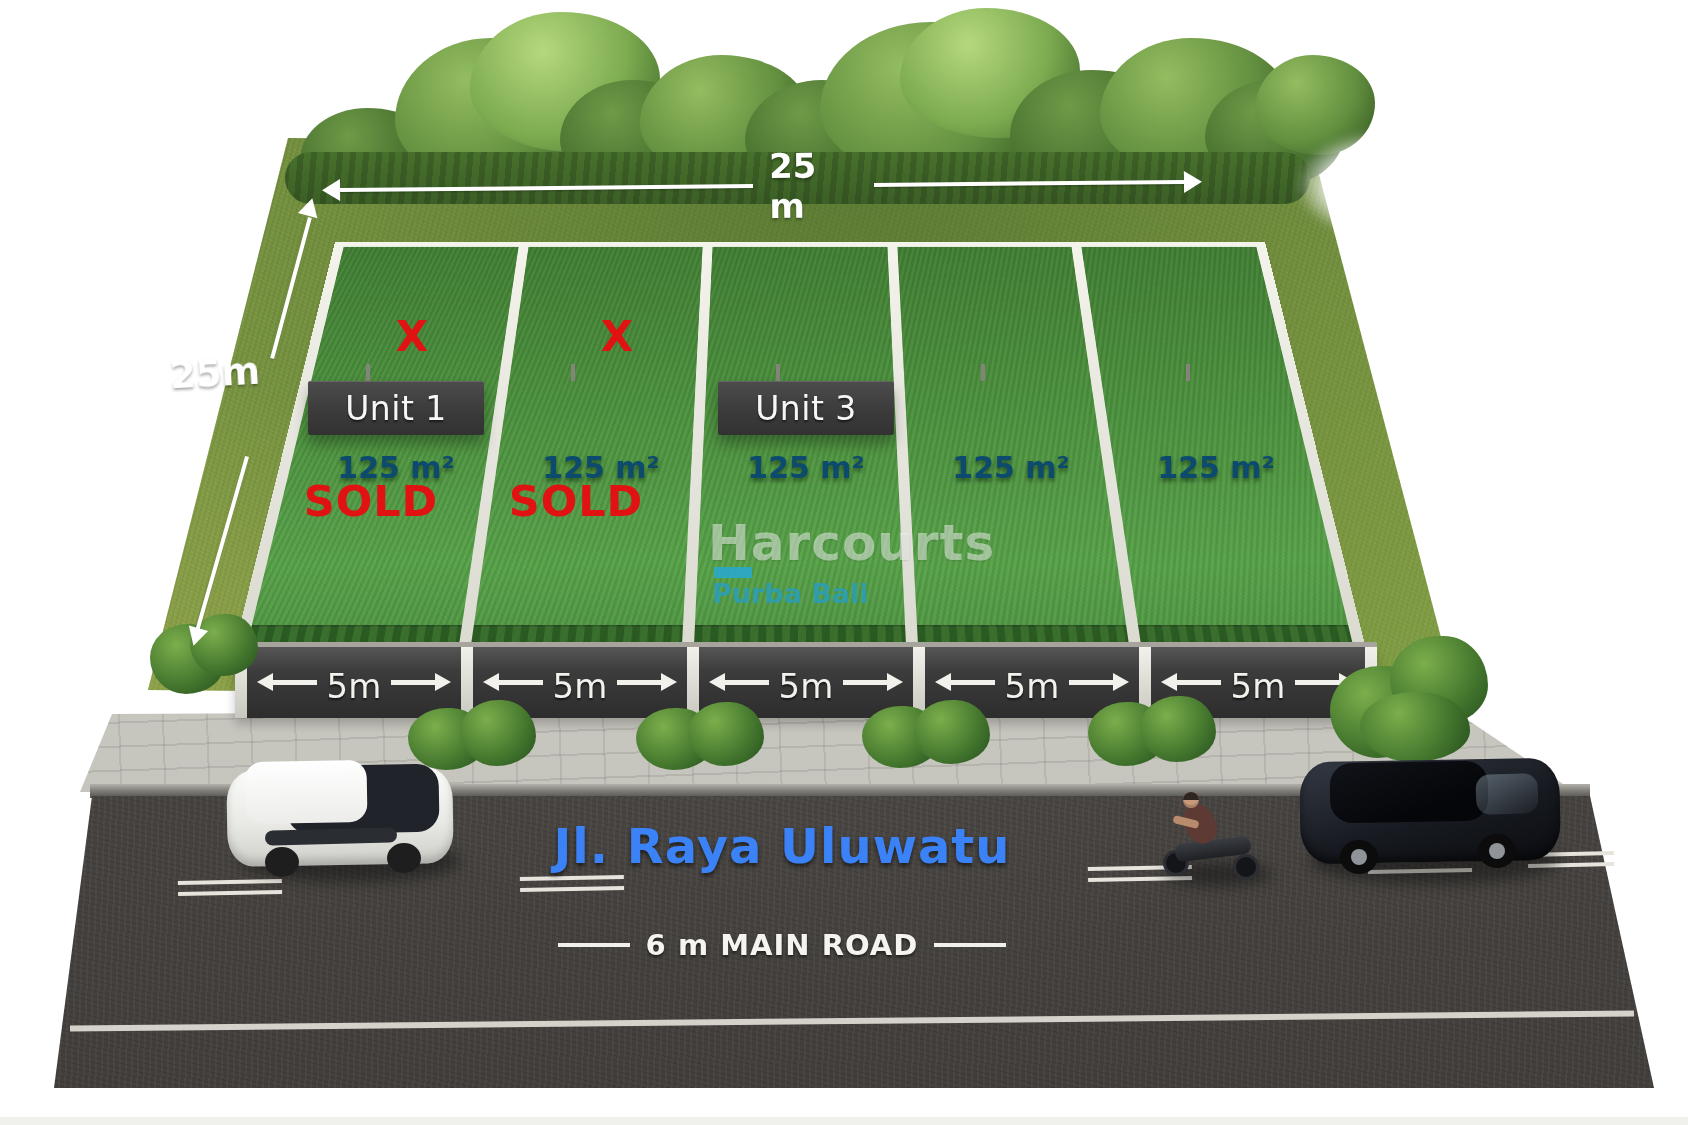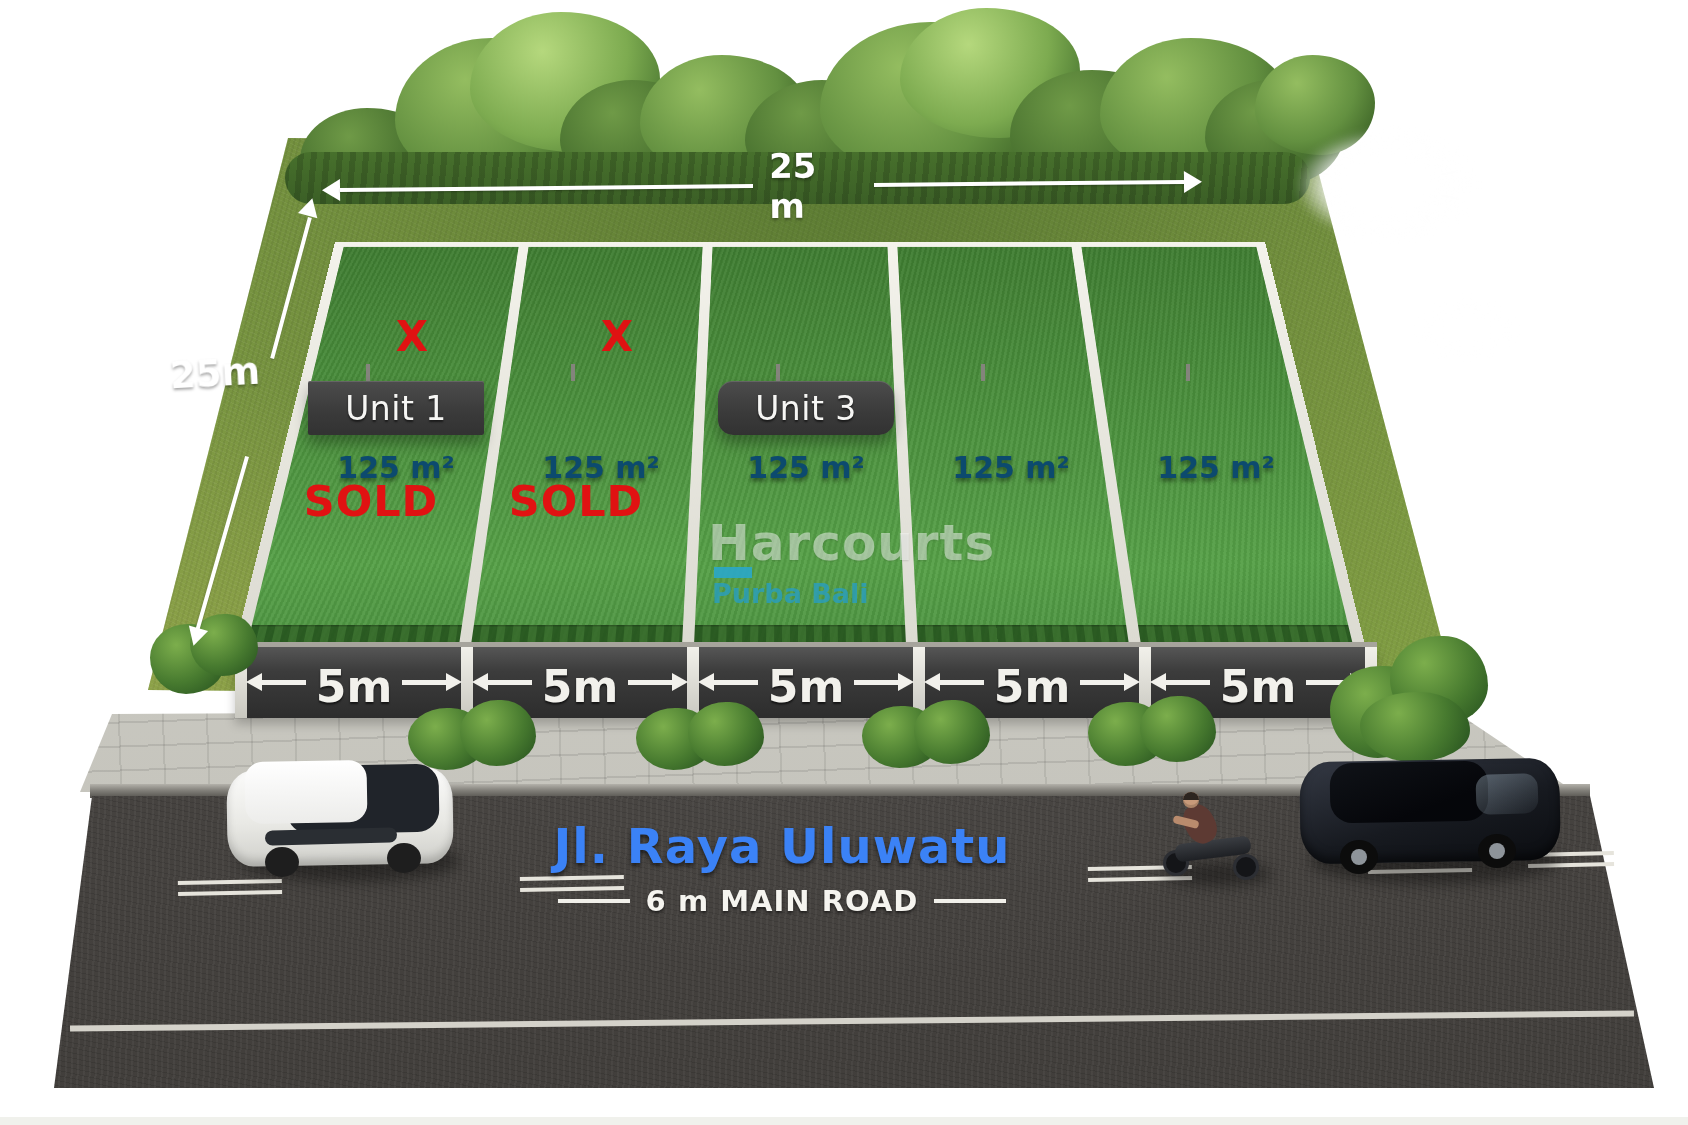--- a/index.html
+++ b/index.html
@@ -74,21 +74,21 @@
   .wallband{
     position:absolute; left:235px; top:646px; width:1142px; height:72px;
     display:flex; z-index:8; box-shadow:0 6px 10px rgba(0,0,0,.22);
   }
   .wallband::before{ content:""; position:absolute; left:0; right:0; top:-4px; height:5px; background:#a6a49c; }
   .post{ width:12px; background:linear-gradient(180deg,#f2f1eb,#c9c8c0); }
   .wseg{
     flex:1; display:flex; align-items:center; justify-content:center; gap:10px;
     background:linear-gradient(180deg,#575757 0%, #3c3c3c 35%, #2d2d2d 100%);
   }
-  .wseg .lbl{ color:#f2f1ec; font-size:44px; font-weight:bold; text-shadow:0 2px 2px rgba(0,0,0,.6);margin-top:8px; }
+  .wseg .lbl{ color:#f2f1ec; font-size:34px; font-weight:normal; text-shadow:0 2px 2px rgba(0,0,0,.6);margin-top:8px; }
   .arr{ position:relative; width:44px; height:5px; background:#f2f1ec; }
   .arr.l::before{ content:""; position:absolute; left:-16px; top:-7px;
     border:9px solid transparent; border-right:16px solid #f2f1ec; border-left:none; }
   .arr.r::before{ content:""; position:absolute; right:-16px; top:-7px;
     border:9px solid transparent; border-left:16px solid #f2f1ec; border-right:none; }
   
   .sidewalk{
     position:absolute; left:0; top:0; width:1688px; height:1125px;
     clip-path:polygon(112px 714px, 1450px 708px, 1572px 790px, 80px 792px);
     background-image:
@@ -122,21 +122,21 @@
   .dg4{ left:1368px; top:858px; }
   .dg5{ left:1528px; top:852px; width:86px; }
   .edgeline{ position:absolute; left:70px; top:1018px; width:1564px; height:6px;
     background:#dcdad2; transform:rotate(-0.55deg); opacity:.95; z-index:11; }
   .roadname{
     position:absolute; left:432px; top:818px; width:700px; text-align:center;
     color:#3b82f6; font-size:48px; font-weight:bold; letter-spacing:1px;
     text-shadow:0 3px 4px rgba(0,0,0,.55); z-index:12;
   }
   .roadspec{
-    position:absolute; left:432px; top:884px; width:700px; display:flex;
+    position:absolute; left:432px; top:928px; width:700px; display:flex;
     align-items:center; justify-content:center; gap:16px; z-index:12;
   }
   .roadspec .dash{ width:72px; height:4px; background:#f1f0ea; }
   .roadspec .txt{ color:#f5f4ef; font-size:29px; font-weight:bold; letter-spacing:1px;
     text-shadow:0 2px 3px rgba(0,0,0,.55); }
   
   .vshadow{ position:absolute; background:rgba(0,0,0,.38); border-radius:50%; filter:blur(7px); }
   .car-white{ position:absolute; left:225px; top:755px; width:232px; height:120px; z-index:13; }
   .cw-body{ position:absolute; left:2px; top:14px; width:226px; height:96px; border-radius:26px/32px;
     background:linear-gradient(180deg,#fbfbfa,#e9e9e5 55%,#cfcfca);
@@ -373,21 +373,21 @@
   <div class="area" style="left:396px; top:450px;">125 m²</div>
   <div class="xmark" style="left:412px; top:312px;">X</div>
   <div class="sold" style="left:371px; top:476px;">SOLD</div>
 
   <div class="stick" style="left:571px; top:364px;"></div>
   <div class="area" style="left:601px; top:450px;">125 m²</div>
   <div class="xmark" style="left:617px; top:312px;">X</div>
   <div class="sold" style="left:576px; top:476px;">SOLD</div>
 
   <div class="stick" style="left:776px; top:364px;"></div>
-  <div class="sign" style="left:806px; top:381px;border-radius:15px;">
+  <div class="sign" style="left:806px; top:381px;">
     <span>Unit 3</span>
   </div>
   <div class="area" style="left:806px; top:450px;">125 m²</div>
 
   <div class="stick" style="left:981px; top:364px;"></div>
   <div class="area" style="left:1011px; top:450px;">125 m²</div>
 
   <div class="stick" style="left:1186px; top:364px;"></div>
   <div class="area" style="left:1216px; top:450px;">125 m²</div>
 

